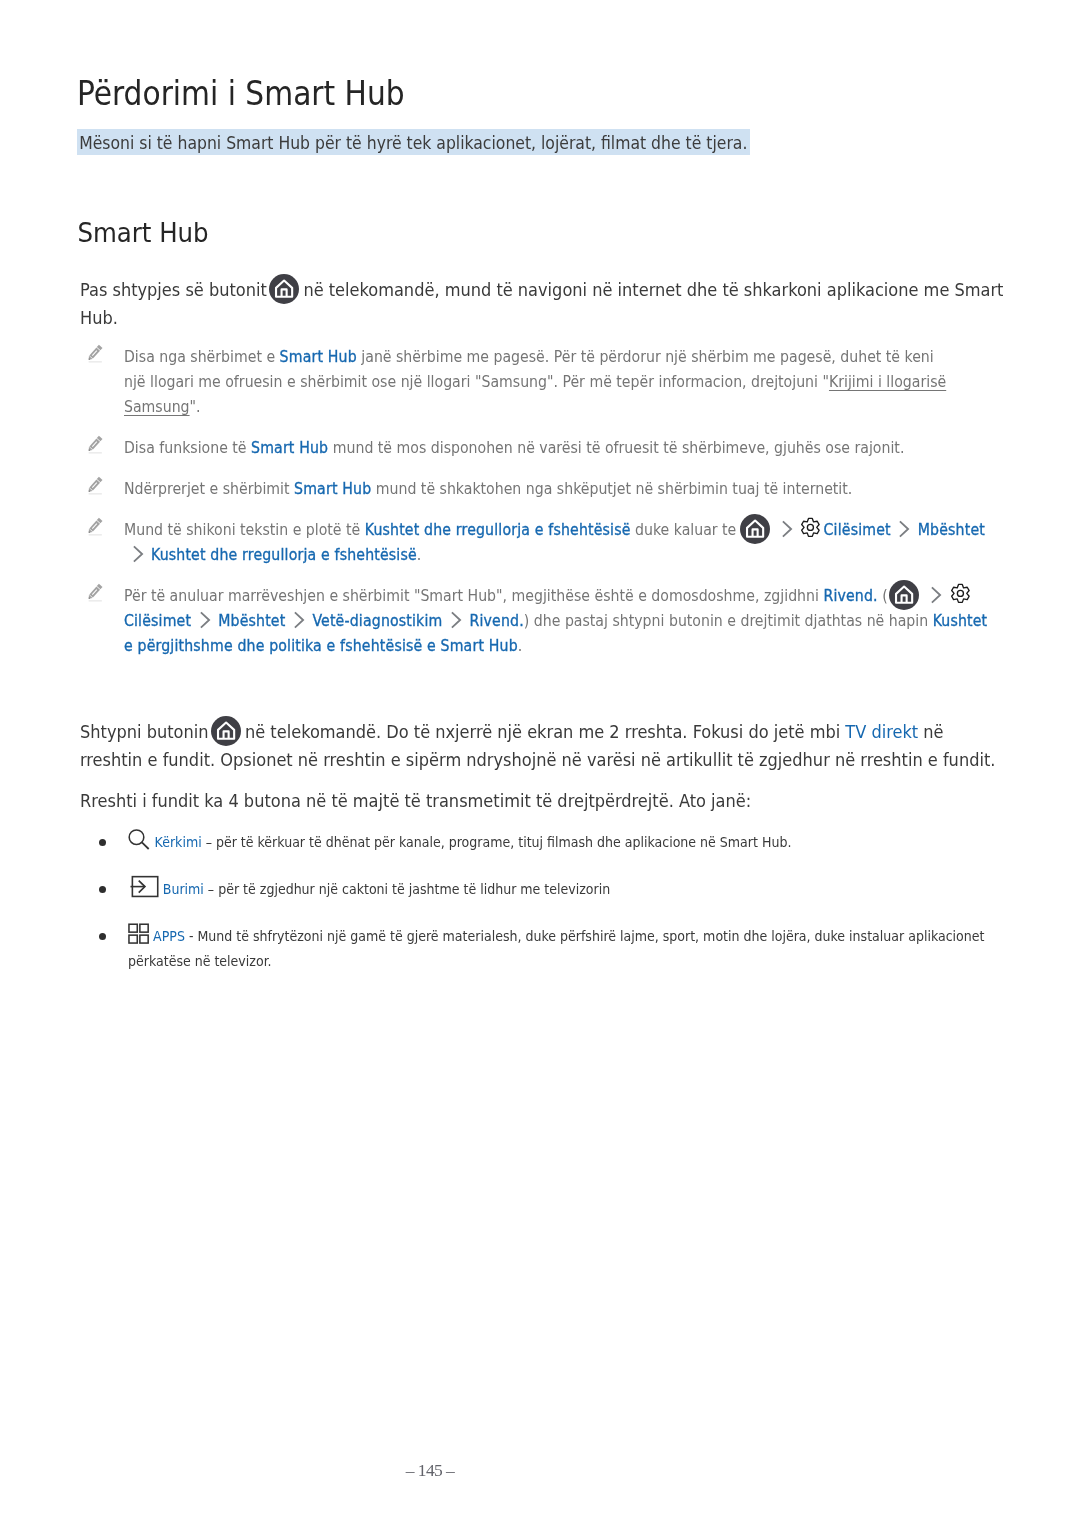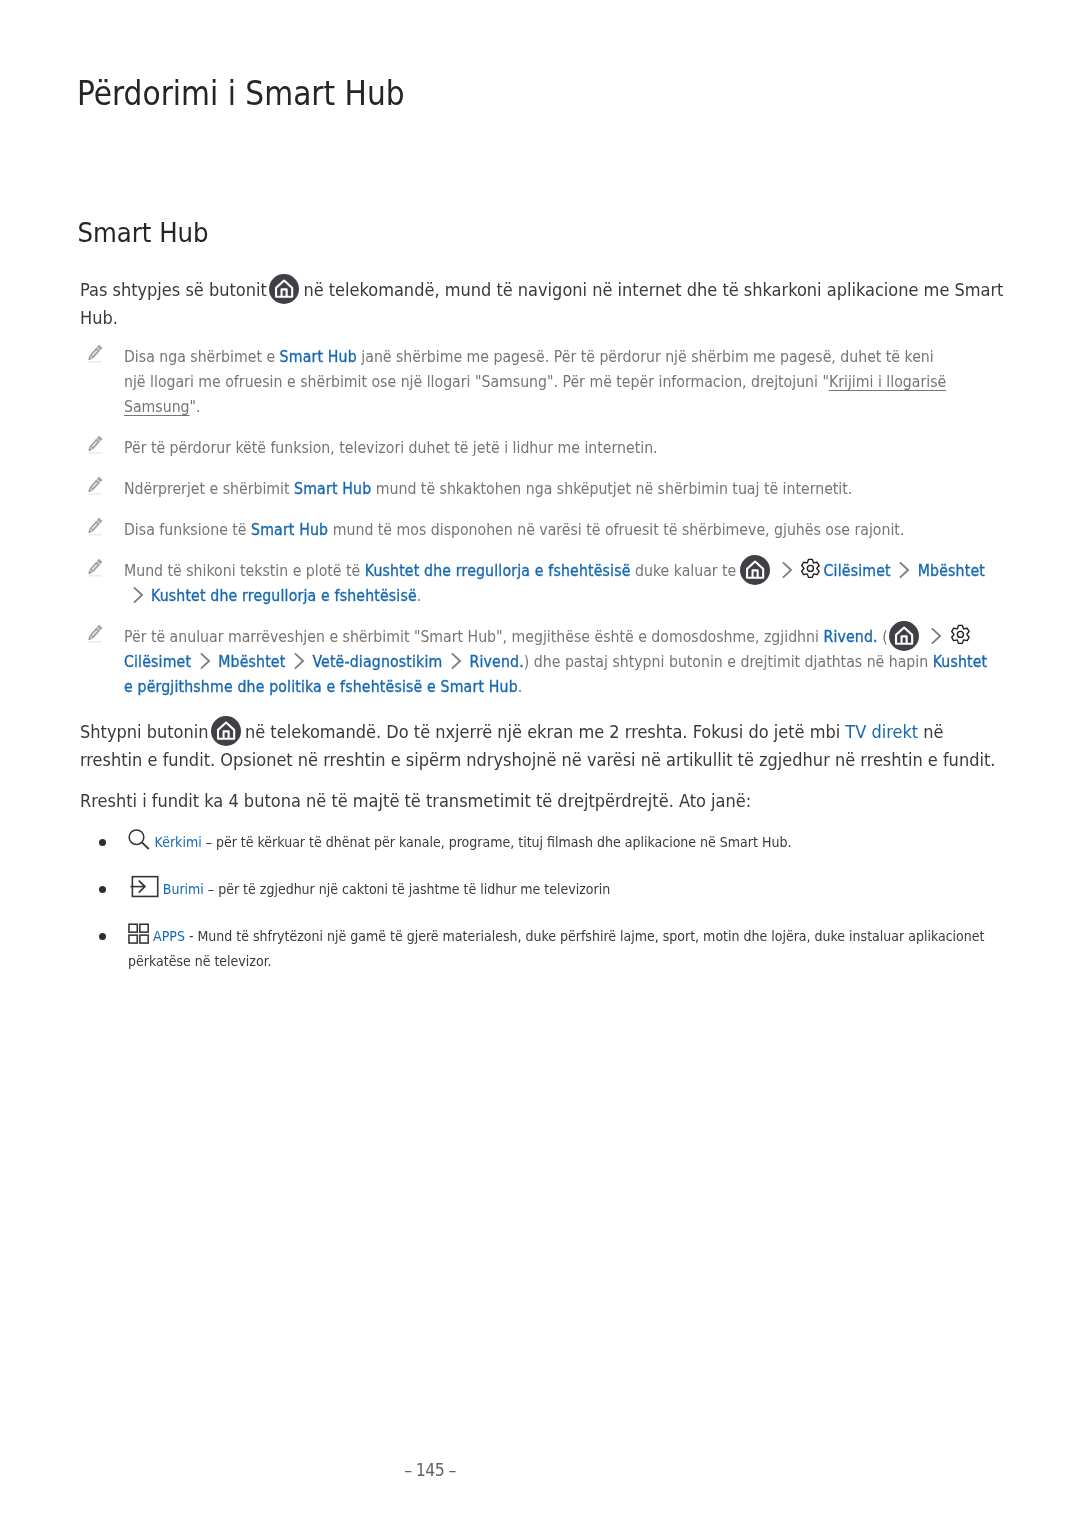--- a/index.html
+++ b/index.html
@@ -34,33 +34,34 @@
   .bi{position:relative;padding-left:29px;font-size:14px;line-height:25px;
       color:#3a3a3a;margin-bottom:22px;}
   .bi .dot{position:absolute;left:0px;top:9.5px;width:7px;height:7px;
            border-radius:50%;background:#2e2e2e;}
   .bi .ico{display:inline-block;position:relative;height:1px;overflow:visible;
            vertical-align:baseline;font-size:0;}
   .bi .ico > svg{position:absolute;left:0;}
   .bi .gp{display:inline-block;width:0px;}
 
   .pagenum{position:absolute;left:0;top:1459.5px;width:860px;text-align:center;
-           font-size:17.5px;color:#62636a;letter-spacing:-0.6px;}
+           font-size:17.5px;color:#62636a;letter-spacing:-0.6px;font-family:Liberation Serif, serif;}
 
   .iwrap{display:inline-block;position:relative;height:1px;vertical-align:baseline;
          overflow:visible;line-height:inherit;font-size:0;}
   .iwrap > svg{position:absolute;left:0;}
 </style>
 </head>
 <body>
 
 <div class="page">
 
   <div class="title">Përdorimi i Smart Hub</div>
 
+  <div class="subtitle">Mësoni si të hapni Smart Hub për të hyrë tek aplikacionet, lojërat, filmat dhe të tjera.</div>
 
   <div class="h2">Smart Hub</div>
 
   <div class="para" id="intro" style="top:276px"><span>Pas shtypjes së butonit</span><span class="iwrap" style="width:36.5px"><svg width="30" height="30" viewBox="0 0 32 32" style="top:-21.5px;left:2.5px">
           <circle cx="16" cy="16" r="16" fill="#3f3f45"></circle>
           <path d="M16.1 7.0 L7.5 14.8 L7.5 24.2 L24.7 24.2 L24.7 14.8 Z" fill="none" stroke="#ffffff" stroke-width="2.25" stroke-linejoin="round"></path>
           <path d="M13.4 24.2 L13.4 16.4 L18.8 16.4 L18.8 24.2" fill="none" stroke="#ffffff" stroke-width="2.25" stroke-linejoin="round"></path>
         </svg></span><span>në telekomandë, mund të navigoni në internet dhe të shkarkoni aplikacione me Smart Hub.</span></div>
 
   <div class="note-list" id="notes">
@@ -80,45 +81,33 @@
             <g fill="#a3a3a3">
               <g transform="rotate(42 17.5 20)">
                 <rect x="12.7" y="2.2" width="9.6" height="6.2"></rect>
                 <rect x="12.7" y="9.6" width="9.6" height="21.2"></rect>
                 <rect x="16.4" y="13.8" width="1.9" height="13.4" fill="#ffffff"></rect>
                 <path d="M12.7 31.9 L22.3 31.9 L17.5 38.1 Z"></path>
                 <path d="M15.6 35.6 L19.4 35.6 L17.5 38.1 Z" fill="#676767"></path>
               </g>
               <rect x="5.2" y="37.2" width="26.5" height="1.3" fill="#cfcfcf"></rect>
             </g>
-          </svg></span><span>Për të përdorur këtë funksion, televizori duhet të jetë i lidhur me internetin.</span></div>
+          </svg></span><span>Disa funksione të </span><span class="blue-b">Smart Hub</span><span> mund të mos disponohen në varësi të ofruesit të shërbimeve, gjuhës ose rajonit.</span></div>
       <div class="note"><span class="pencil"><svg width="17" height="20" viewBox="0 0 34 40">
             <g fill="#a3a3a3">
               <g transform="rotate(42 17.5 20)">
                 <rect x="12.7" y="2.2" width="9.6" height="6.2"></rect>
                 <rect x="12.7" y="9.6" width="9.6" height="21.2"></rect>
                 <rect x="16.4" y="13.8" width="1.9" height="13.4" fill="#ffffff"></rect>
                 <path d="M12.7 31.9 L22.3 31.9 L17.5 38.1 Z"></path>
                 <path d="M15.6 35.6 L19.4 35.6 L17.5 38.1 Z" fill="#676767"></path>
               </g>
               <rect x="5.2" y="37.2" width="26.5" height="1.3" fill="#cfcfcf"></rect>
             </g>
           </svg></span><span>Ndërprerjet e shërbimit </span><span class="blue-b">Smart Hub</span><span> mund të shkaktohen nga shkëputjet në shërbimin tuaj të internetit.</span></div>
-      <div class="note"><span class="pencil"><svg width="17" height="20" viewBox="0 0 34 40">
-            <g fill="#a3a3a3">
-              <g transform="rotate(42 17.5 20)">
-                <rect x="12.7" y="2.2" width="9.6" height="6.2"></rect>
-                <rect x="12.7" y="9.6" width="9.6" height="21.2"></rect>
-                <rect x="16.4" y="13.8" width="1.9" height="13.4" fill="#ffffff"></rect>
-                <path d="M12.7 31.9 L22.3 31.9 L17.5 38.1 Z"></path>
-                <path d="M15.6 35.6 L19.4 35.6 L17.5 38.1 Z" fill="#676767"></path>
-              </g>
-              <rect x="5.2" y="37.2" width="26.5" height="1.3" fill="#cfcfcf"></rect>
-            </g>
-          </svg></span><span>Disa funksione të </span><span class="blue-b">Smart Hub</span><span> mund të mos disponohen në varësi të ofruesit të shërbimeve, gjuhës ose rajonit.</span></div>
       <div class="note"><span class="pencil"><svg width="17" height="20" viewBox="0 0 34 40">
             <g fill="#a3a3a3">
               <g transform="rotate(42 17.5 20)">
                 <rect x="12.7" y="2.2" width="9.6" height="6.2"></rect>
                 <rect x="12.7" y="9.6" width="9.6" height="21.2"></rect>
                 <rect x="16.4" y="13.8" width="1.9" height="13.4" fill="#ffffff"></rect>
                 <path d="M12.7 31.9 L22.3 31.9 L17.5 38.1 Z"></path>
                 <path d="M15.6 35.6 L19.4 35.6 L17.5 38.1 Z" fill="#676767"></path>
               </g>
               <rect x="5.2" y="37.2" width="26.5" height="1.3" fill="#cfcfcf"></rect>

